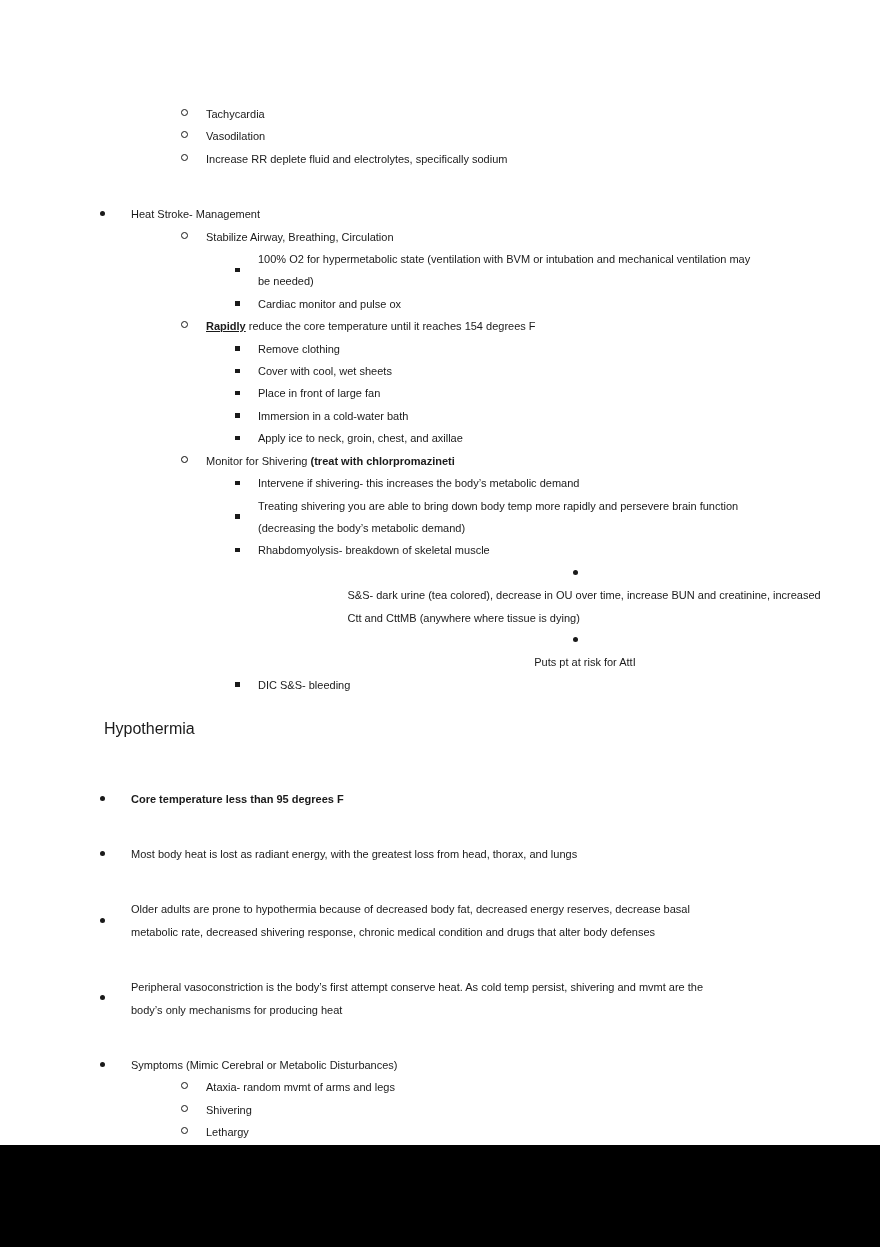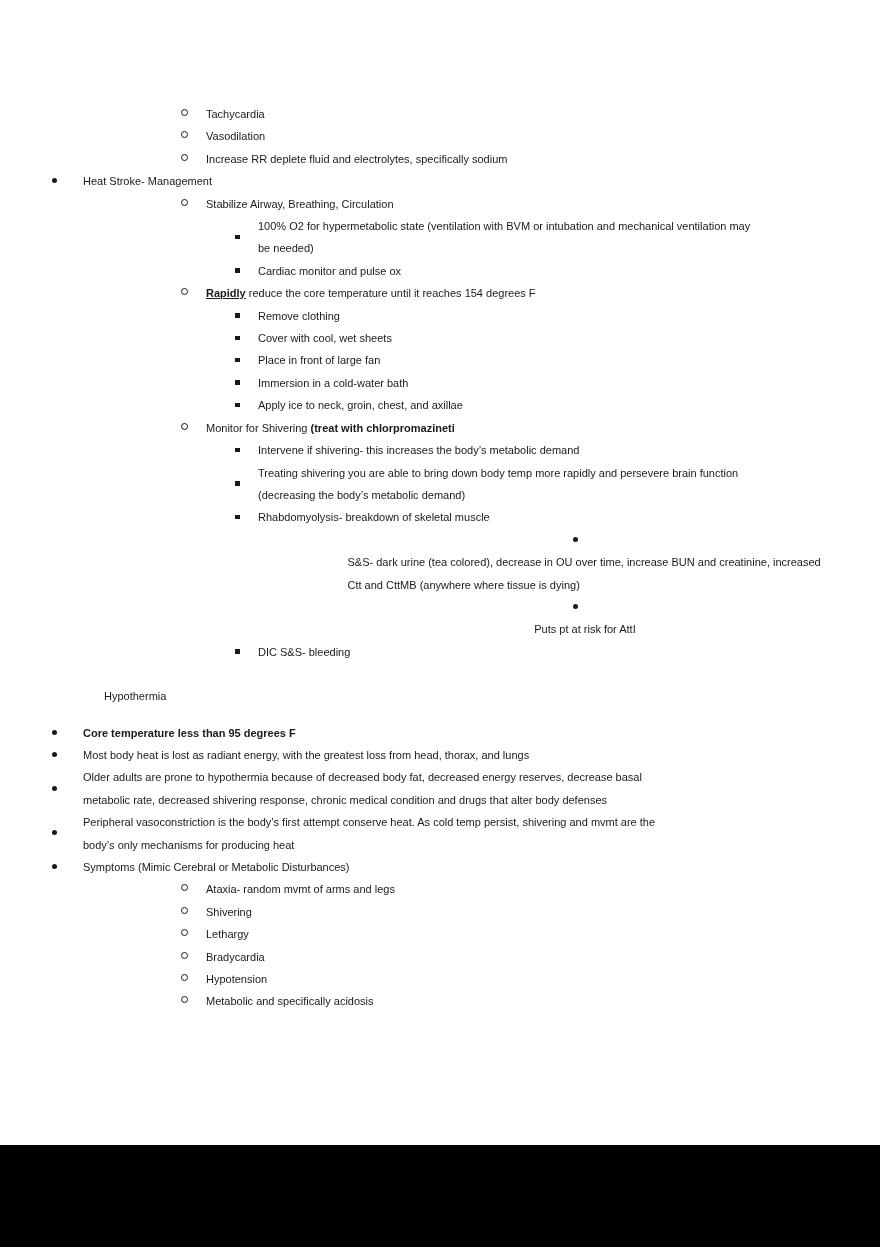--- a/index.html
+++ b/index.html
@@ -37,21 +37,21 @@
     font-size: 14.6px;
     color: #1a1a1a;
     user-select: none;
   }
   .txt {
     flex: 1 1 auto;
     line-height: 22.4px;
   }
 
   
-  .lvl1 { padding-left: 52px; }
+  .lvl1 { padding-left: 100px; margin-top: 33px; }
   .lvl2 { padding-left: 181px; }
   .lvl3 { padding-left: 235px; }
   .lvl4 { padding-left: 290px; flex-direction: column; }
 
   .lvl1 .marker { width: 31px; }
   .lvl2 .marker { width: 25px; }
   .lvl3 .marker { width: 23px; }
   .lvl4 .marker { width: 24px; }
 
   .lvl1 .txt { max-width: 625px; }
@@ -92,21 +92,21 @@
     width: 4.5px; height: 4.5px;
     background: #1a1a1a;
     vertical-align: 3px;
   }
 
   .b { font-weight: bold; }
   .bu { font-weight: bold; text-decoration: underline; }
 
   .plain-para {
     position: relative;
-    font-size: 11px;
+    font-size: 16px;
     line-height: 22.4px;
     padding-left: 104px;
   }
   .spacer-md { height: 14px; }
   .spacer-lg { height: 22px; }
 
   .black-band {
     position: absolute;
     left: 0;
     top: 1145px;

